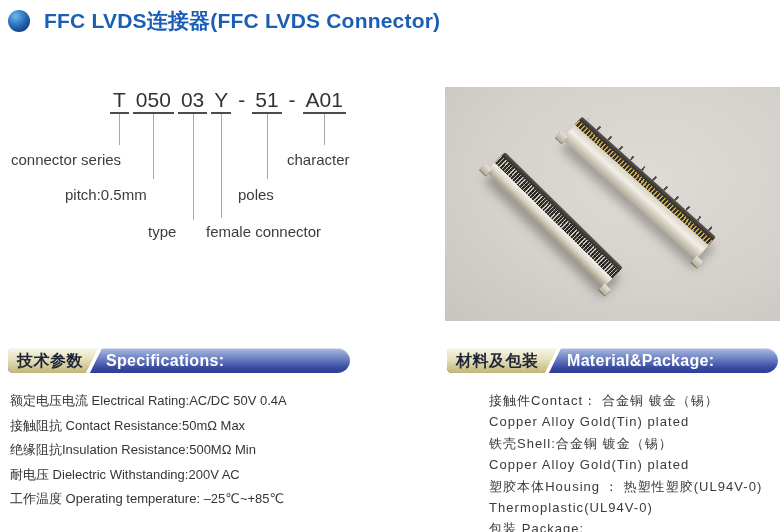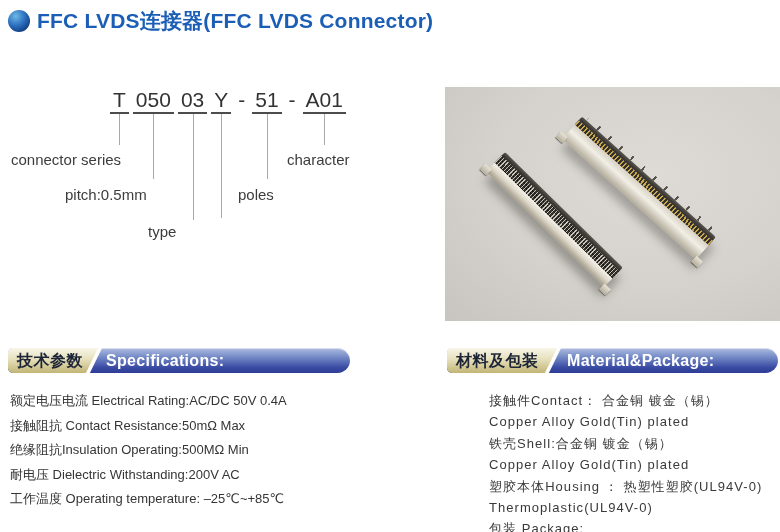--- a/index.html
+++ b/index.html
@@ -3,21 +3,21 @@
 <meta charset="utf-8">
 <style>
   * { margin:0; padding:0; box-sizing:border-box; }
   html,body { background:#fff; }
   .page {
     position:relative; width:780px; height:532px; background:#ffffff;
     font-family:"Liberation Sans","DejaVu Sans",sans-serif; overflow:hidden;
   }
 
   
-  .title-row { position:absolute; left:8px; top:7px; display:flex; align-items:center; gap:7px; }
+  .title-row { position:absolute; left:8px; top:7px; display:flex; align-items:center; gap:14px; }
   .bullet {
     width:22px; height:22px; border-radius:50%;
     background: radial-gradient(circle at 35% 28%, #6fb8e4 0%, #2a6fbe 45%, #0c2f72 88%);
   }
   .page-title { font-size:21px; font-weight:bold; color:#1b5eb5; letter-spacing:.2px; }
 
   
   .pn-row { position:absolute; left:110px; top:88px; display:flex; gap:4px; font-size:21px; color:#333; }
   .seg { position:relative; padding:0 3px; }
   .seg.u { border-bottom:2px solid #4c4c4c; }
@@ -133,20 +133,21 @@
     <span class="seg">-</span>
     <span class="seg u d-51">51</span>
     <span class="seg">-</span>
     <span class="seg u d-a01">A01</span>
   </div>
   <span class="lbl lbl-series">connector series</span>
   <span class="lbl lbl-char">character</span>
   <span class="lbl lbl-pitch">pitch:0.5mm</span>
   <span class="lbl lbl-poles">poles</span>
   <span class="lbl lbl-type">type</span>
+  <span class="lbl lbl-female">female connector</span>
 
   <div class="photo">
     <div class="conn conn-left">
       <div class="edge-dark"></div>
       <div class="pins"></div>
       <div class="shell"></div>
       <div class="foot-a"></div>
       <div class="foot-b"></div>
     </div>
     <div class="conn conn-right">
@@ -161,21 +162,21 @@
 
   <div class="bar bar-left">
     <div class="beige"></div>
     <div class="slash"></div>
     <span class="cn">技术参数</span>
     <span class="en">Specifications:</span>
   </div>
   <div class="spec-lines">
     <p>额定电压电流 Electrical Rating:AC/DC 50V 0.4A</p>
     <p>接触阻抗 Contact Resistance:50mΩ Max</p>
-    <p>绝缘阻抗Insulation Operating:500MΩ Min</p>
+    <p>绝缘阻抗Insulation Resistance:500MΩ Min</p>
     <p>耐电压 Dielectric Withstanding:200V AC</p>
     <p>工作温度 Operating temperature: –25℃~+85℃</p>
   </div>
 
   <div class="bar bar-right">
     <div class="beige"></div>
     <div class="slash"></div>
     <span class="cn">材料及包装</span>
     <span class="en">Material&amp;Package:</span>
   </div>

